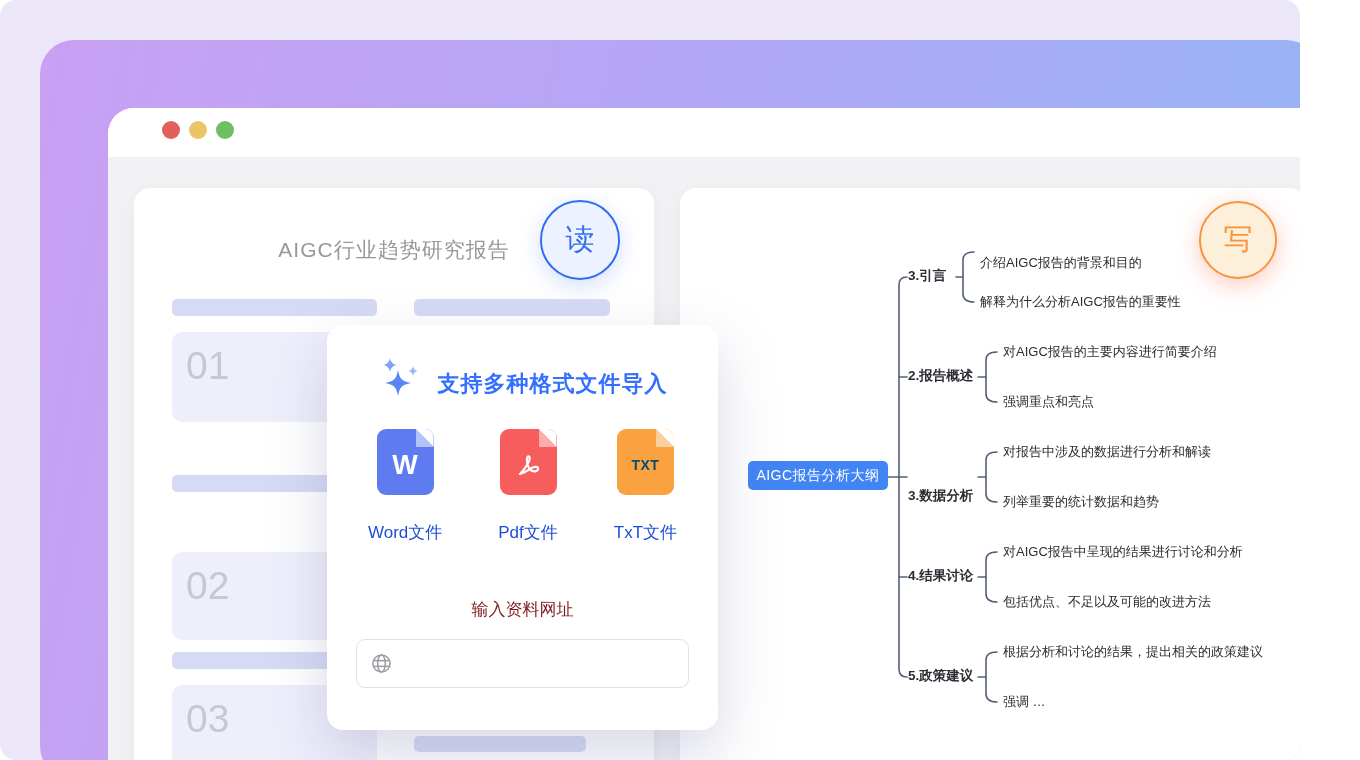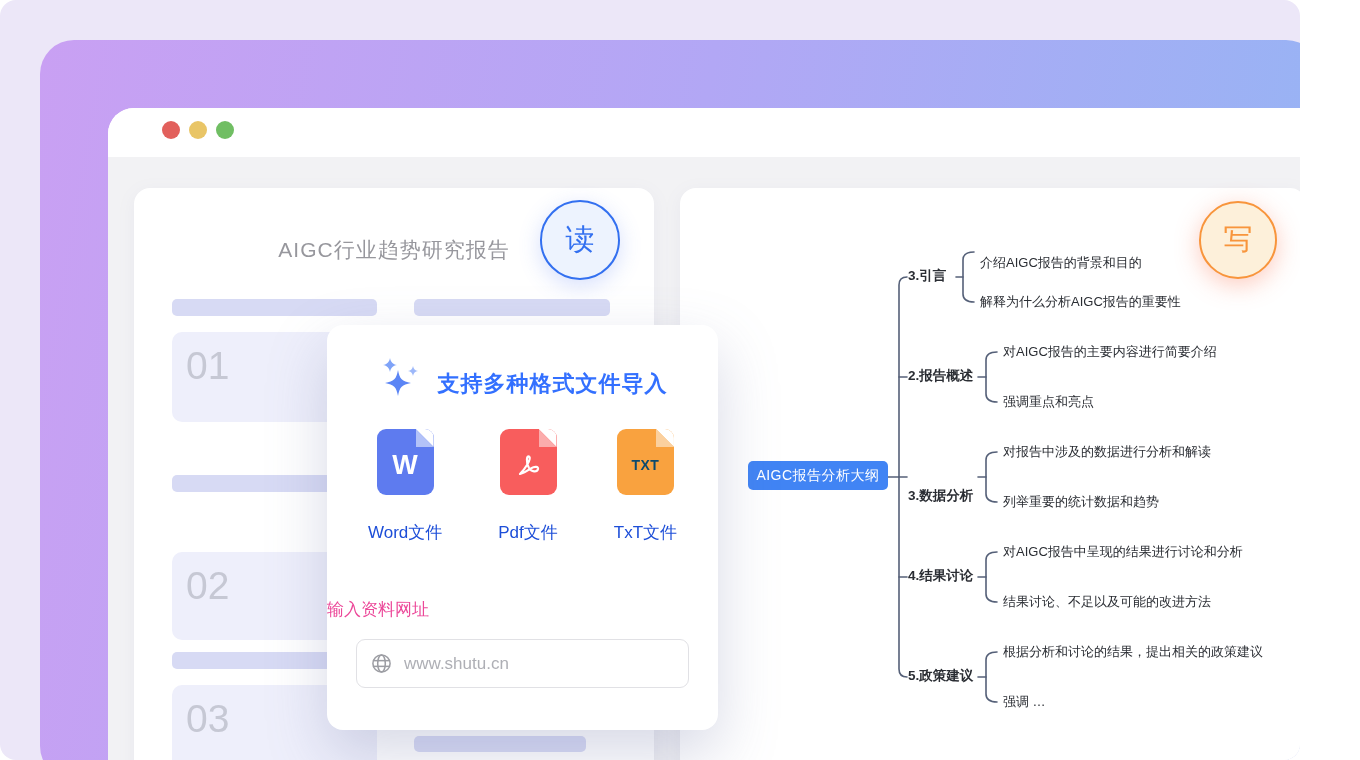--- a/index.html
+++ b/index.html
@@ -47,21 +47,21 @@
   .file-icon .cut { position:absolute; right:0; top:0; width:18px; height:18px; background:#ffffff;
                     clip-path:polygon(0 0,100% 0,100% 100%); border-radius:0 9px 0 0; }
   .file-icon .fold { position:absolute; right:0; top:0; width:18px; height:18px;
                      clip-path:polygon(0 0,100% 100%,0 100%); }
   .file-icon.word { background:#5E7BEF; } .file-icon.word .fold { background:#B3C2F8; }
   .file-icon.pdf  { background:#F85D5D; } .file-icon.pdf  .fold { background:#FBACAC; }
   .file-icon.txt  { background:#F9A23F; } .file-icon.txt  .fold { background:#FBD09E; }
   .glyph-w { color:#fff; font-size:27px; font-weight:bold; margin-top:6px; }
   .glyph-txt { color:#0c4a6e; font-size:14px; font-weight:bold; letter-spacing:0.5px; margin-top:6px; }
   .ft-label { margin-top:26px; font-size:17px; color:#1d4ed8; }
-  .url-label { position:absolute; left:0; top:273px; width:100%; text-align:left; font-size:17px; color:#ec4899; }
+  .url-label { position:absolute; left:0; top:273px; width:100%; text-align:center; font-size:17px; color:#7f1d1d; }
   .url-input { position:absolute; left:29px; top:314px; width:333px; height:49px; border:1px solid #E1E1E5;
                border-radius:9px; background:#fff; display:flex; align-items:center; padding-left:14px; gap:12px; }
   .url-input input { border:none; outline:none; font-size:17px; color:#55565c; width:240px;
                      font-family:"Liberation Sans","DejaVu Sans",sans-serif; }
   .url-input input::placeholder { color:#AEAFB5; }
 
   
   .mindmap { position:absolute; inset:0; }
   .mm-svg { position:absolute; inset:0; }
   .mm-root { position:absolute; left:68px; top:273px; width:140px; height:29px; background:#4184F4;
@@ -148,21 +148,21 @@
               <span class="mm-label" style="left:228px; top:179px;">2.报告概述</span>
               <span class="mm-child" style="left:323px; top:155px;">对AIGC报告的主要内容进行简要介绍</span>
               <span class="mm-child" style="left:323px; top:205px;">强调重点和亮点</span>
 
               <span class="mm-label" style="left:228px; top:279px;margin-top:20px;">3.数据分析</span>
               <span class="mm-child" style="left:323px; top:255px;">对报告中涉及的数据进行分析和解读</span>
               <span class="mm-child" style="left:323px; top:305px;">列举重要的统计数据和趋势</span>
 
               <span class="mm-label" style="left:228px; top:379px;">4.结果讨论</span>
               <span class="mm-child" style="left:323px; top:355px;">对AIGC报告中呈现的结果进行讨论和分析</span>
-              <span class="mm-child" style="left:323px; top:405px;">结果讨论、不足以及可能的改进方法</span>
+              <span class="mm-child" style="left:323px; top:405px;">包括优点、不足以及可能的改进方法</span>
 
               <span class="mm-label" style="left:228px; top:479px;">5.政策建议</span>
               <span class="mm-child" style="left:323px; top:455px;">根据分析和讨论的结果，提出相关的政策建议</span>
               <span class="mm-child" style="left:323px; top:505px;">强调 …</span>
             </div>
           </div>
 
           <div class="modal">
             <div class="modal-head">
               <svg width="44" height="44" viewBox="0 0 44 44">
@@ -206,21 +206,20 @@
 
             <div class="url-label">输入资料网址</div>
 
             <div class="url-input">
               <svg width="21" height="21" viewBox="0 0 22 22" fill="none" stroke="#9C9DA3" stroke-width="1.6">
                 <circle cx="11" cy="11" r="9"></circle>
                 <ellipse cx="11" cy="11" rx="4" ry="9"></ellipse>
                 <line x1="2" y1="8" x2="20" y2="8"></line>
                 <line x1="2" y1="14" x2="20" y2="14"></line>
               </svg>
-              <input type="text" placeholder="www.shutu.cn" style="">
             </div>
           </div>
 
         </div>
       </div>
     </div>
   </div>
 </div>
 
 </body></html>

